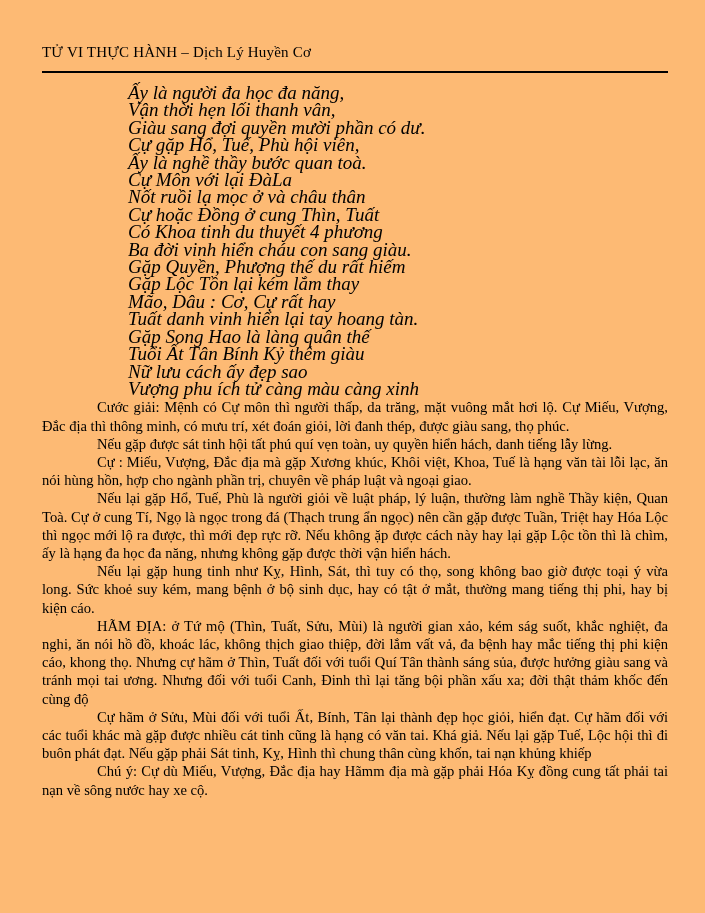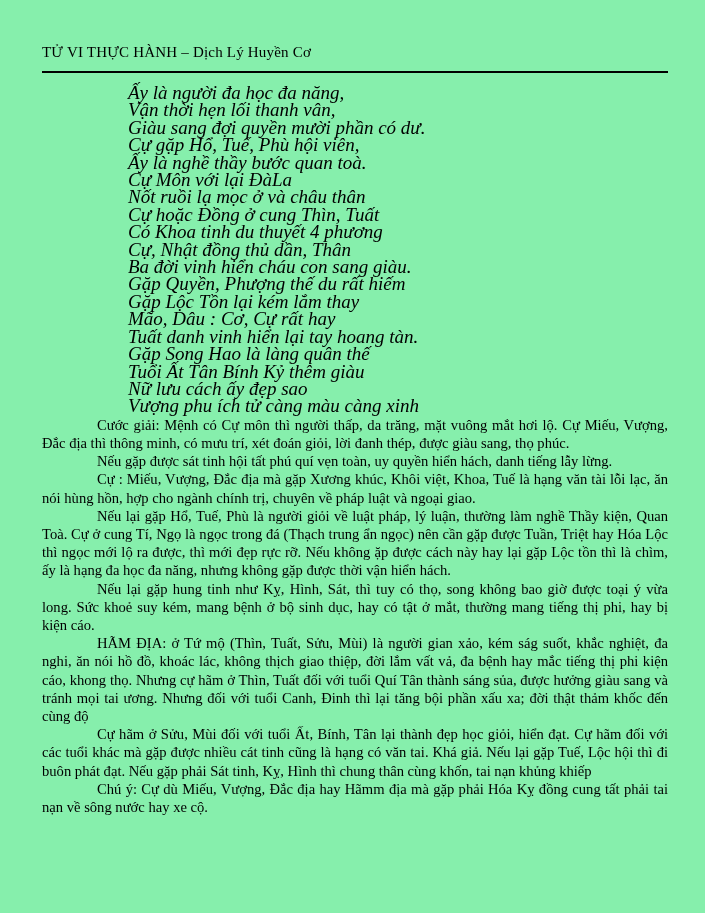--- a/index.html
+++ b/index.html
@@ -1,20 +1,20 @@
 <!DOCTYPE html>
 <html><head>
 <meta charset="utf-8">
 <style>
   html, body { margin: 0; padding: 0; background: #ffffff; }
   .page {
     position: relative;
     width: 705px;
     height: 913px;
-    background: #86efac;
+    background: #fdba74;
     color: #000000;
     font-family: "Liberation Serif", serif;
     box-sizing: border-box;
     padding: 44px 37px 0 42px;
     overflow: hidden;
   }
   .header {
     display: flex;
     justify-content: space-between;
     align-items: baseline;
@@ -69,36 +69,35 @@
   <div class="verse">
     <div class="vline">Ấy là người đa học đa năng,</div>
     <div class="vline">Vận thời hẹn lối thanh vân,</div>
     <div class="vline">Giàu sang đợi quyền mười phần có dư.</div>
     <div class="vline">Cự gặp Hổ, Tuế, Phù hội viên,</div>
     <div class="vline">Ấy là nghề thầy bước quan toà.</div>
     <div class="vline">Cự Môn với lại ĐàLa</div>
     <div class="vline">Nốt ruồi lạ mọc ở và châu thân</div>
     <div class="vline">Cự hoặc Đồng ở cung Thìn, Tuất</div>
     <div class="vline">Có Khoa tinh du thuyết 4 phương</div>
-    <div class="vline">Cự, Nhật đồng thủ dần, Thân</div>
     <div class="vline">Ba đời vinh hiển cháu con sang giàu.</div>
     <div class="vline">Gặp Quyền, Phượng thế du rất hiếm</div>
     <div class="vline">Gặp Lộc Tồn lại kém lắm thay</div>
     <div class="vline">Mão, Dâu : Cơ, Cự rất hay</div>
     <div class="vline">Tuất danh vinh hiển lại tay hoang tàn.</div>
     <div class="vline">Gặp Song Hao là làng quân thế</div>
     <div class="vline">Tuổi Ất Tân Bính Kỷ thêm giàu</div>
     <div class="vline">Nữ lưu cách ấy đẹp sao</div>
     <div class="vline">Vượng phu ích tử càng màu càng xinh</div>
   </div>
 
   <div class="prose">
     <p>Cước giải: Mệnh có Cự môn thì người thấp, da trăng, mặt vuông mắt hơi lộ. Cự Miếu, Vượng, Đắc địa thì thông minh, có mưu trí, xét đoán giỏi, lời đanh thép, được giàu sang, thọ phúc.</p>
     <p>Nếu gặp được sát tinh hội tất phú quí vẹn toàn, uy quyền hiển hách, danh tiếng lẫy lừng.</p>
-    <p>Cự : Miếu, Vượng, Đắc địa mà gặp Xương khúc, Khôi việt, Khoa, Tuế là hạng văn tài lỗi lạc, ăn nói hùng hồn, hợp cho ngành chính trị, chuyên về pháp luật và ngoại giao.</p>
+    <p>Cự : Miếu, Vượng, Đắc địa mà gặp Xương khúc, Khôi việt, Khoa, Tuế là hạng văn tài lỗi lạc, ăn nói hùng hồn, hợp cho ngành phần trị, chuyên về pháp luật và ngoại giao.</p>
     <p>Nếu lại gặp Hổ, Tuế, Phù là người giỏi về luật pháp, lý luận, thường làm nghề Thầy kiện, Quan Toà. Cự ở cung Tí, Ngọ là ngọc trong đá (Thạch trung ẩn ngọc) nên cần gặp được Tuần, Triệt hay Hóa Lộc thì ngọc mới lộ ra được, thì mới đẹp rực rỡ. Nếu không ặp được cách này hay lại gặp Lộc tồn thì là chìm, ấy là hạng đa học đa năng, nhưng không gặp được thời vận hiển hách.</p>
     <p>Nếu lại gặp hung tinh như Kỵ, Hình, Sát, thì tuy có thọ, song không bao giờ được toại ý vừa long. Sức khoẻ suy kém, mang bệnh ở bộ sinh dục, hay có tật ở mắt, thường mang tiếng thị phi, hay bị kiện cáo.</p>
     <p>HÃM ĐỊA: ở Tứ mộ (Thìn, Tuất, Sửu, Mùi) là người gian xảo, kém ság suốt, khắc nghiệt, đa nghi, ăn nói hồ đồ, khoác lác, không thịch giao thiệp, đời lắm vất vả, đa bệnh hay mắc tiếng thị phi kiện cáo, khong thọ. Nhưng cự hãm ở Thìn, Tuất đối với tuổi Quí Tân thành sáng sủa, được hưởng giàu sang và tránh mọi tai ương. Nhưng đối với tuổi Canh, Đinh thì lại tăng bội phần xấu xa; đời thật thảm khốc đến cùng độ</p>
     <p>Cự hãm ở Sửu, Mùi đối với tuổi Ất, Bính, Tân lại thành đẹp học giỏi, hiển đạt. Cự hãm đối với các tuổi khác mà gặp được nhiều cát tinh cũng là hạng có văn tai. Khá giả. Nếu lại gặp Tuế, Lộc hội thì đi buôn phát đạt. Nếu gặp phải Sát tinh, Kỵ, Hình thì chung thân cùng khốn, tai nạn khủng khiếp</p>
     <p>Chú ý: Cự dù Miếu, Vượng, Đắc địa hay Hãmm địa mà gặp phải Hóa Kỵ đồng cung tất phải tai nạn về sông nước hay xe cộ.</p>
   </div>
 
 </div>
 
 </body></html>

